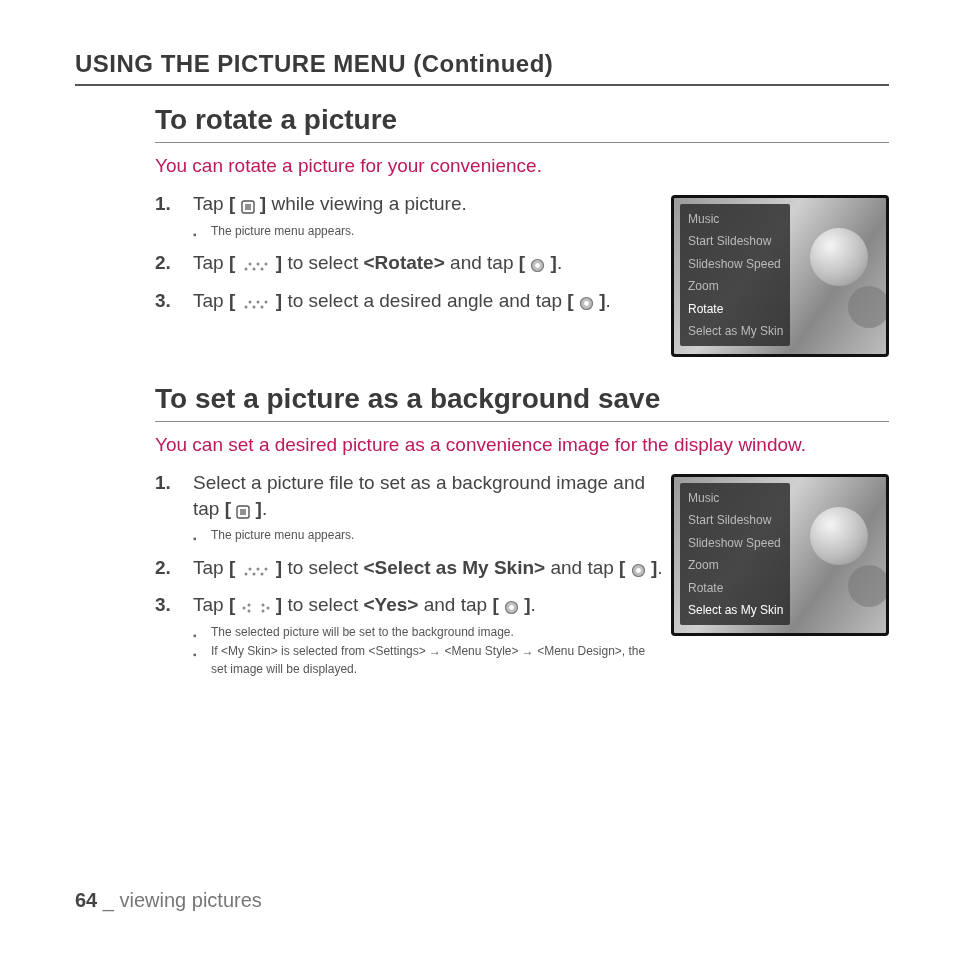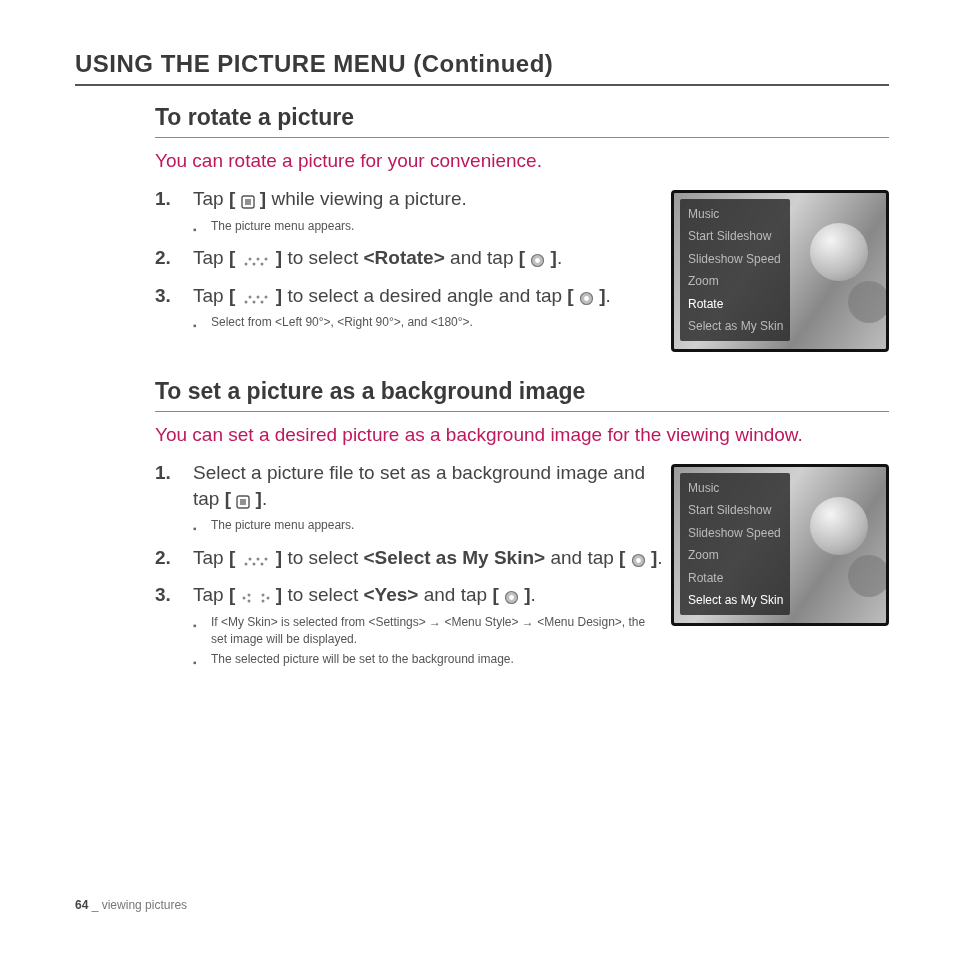--- a/index.html
+++ b/index.html
@@ -18,21 +18,21 @@
     border-bottom: 2px solid #555;
     padding-bottom: 6px;
     margin-bottom: 18px;
     letter-spacing: 0.5px;
   }
   .section {
     margin-left: 80px;
     margin-bottom: 26px;
   }
   .section h2 {
-    font-size: 23px;
+    font-size: 28px;
     color: #3a3a3a;
     border-bottom: 1px solid #888;
     padding-bottom: 6px;
     margin-bottom: 12px;
   }
   .section p.intro {
     font-size: 19px;
     color: #be185d;
     margin-bottom: 14px;
   }
@@ -115,21 +115,21 @@
   .menu-overlay .mi {
     padding: 1px 8px;
     color: #bababa;
     white-space: nowrap;
   }
   .menu-overlay .mi.sel { color: #fff; }
   .footer {
     position: absolute;
     left: 75px;
     bottom: 42px;
-    font-size: 12px;
+    font-size: 20px;
     color: #777;
   }
   .footer .pn { font-weight: bold; color: #444; }
 </style>
 </head>
 <body>
 
 <h1 class="page-title">USING THE PICTURE MENU (Continued)</h1>
 
 <div class="section">
@@ -164,41 +164,39 @@
                     <circle cx="5" cy="10" r="1.5"></circle>
                     <circle cx="9" cy="5" r="1.5"></circle>
                     <circle cx="13" cy="10" r="1.5"></circle>
                     <circle cx="17" cy="5" r="1.5"></circle>
                     <circle cx="21" cy="10" r="1.5"></circle>
                     <circle cx="25" cy="5" r="1.5"></circle>
                   </g>
                 </svg></span></b><b> ]</b> to select a desired angle and tap <b>[ </b><b><span class="ico"><svg class="ico" width="15" height="15" viewBox="0 0 15 15">
                   <circle cx="7.5" cy="7.5" r="6" fill="#bfbfbf" stroke="#777" stroke-width="1.2"></circle>
                   <circle cx="7.5" cy="7.5" r="2.4" fill="#fff"></circle>
-                </svg></span></b><b> ]</b>.<ul class="sub">
-              <li>Select from &lt;Left 90°&gt;, &lt;Right 90°&gt;, and &lt;180°&gt;.</li>
-            </ul></li>
+                </svg></span></b><b> ]</b>.</li>
         </ol>
     </div>
     <div class="device">
       <div class="menu-overlay" id="menu1">
           <div class="mi">Music</div>
           <div class="mi">Start Sildeshow</div>
           <div class="mi">Slideshow Speed</div>
           <div class="mi">Zoom</div>
           <div class="mi sel">Rotate</div>
           <div class="mi">Select as My Skin</div>
         </div>
     </div>
   </div>
 </div>
 
 <div class="section">
-  <h2>To set a picture as a background image</h2>
-  <p class="intro">You can set a desired picture as a background image for the viewing window.</p>
+  <h2>To set a picture as a background save</h2>
+  <p class="intro">You can set a desired picture as a convenience image for the display window.</p>
   <div class="content-row">
     <div class="steps-col">
       <ol class="steps" id="steps2">
           <li>Select a picture file to set as a background image and tap <b>[ </b><b><span class="ico"><svg class="ico" width="14" height="14" viewBox="0 0 14 14">
                   <rect x="1" y="1" width="12" height="12" rx="2" fill="none" stroke="#555" stroke-width="1.4"></rect>
                   <line x1="4" y1="5" x2="10" y2="5" stroke="#555" stroke-width="1.3"></line>
                   <line x1="4" y1="7" x2="10" y2="7" stroke="#555" stroke-width="1.3"></line>
                   <line x1="4" y1="9" x2="10" y2="9" stroke="#555" stroke-width="1.3"></line>
                 </svg></span></b><b> ]</b>.<ul class="sub">
               <li>The picture menu appears.</li>
@@ -222,22 +220,22 @@
                     <circle cx="8" cy="4" r="1.5"></circle>
                     <circle cx="8" cy="10" r="1.5"></circle>
                     <circle cx="22" cy="4" r="1.5"></circle>
                     <circle cx="22" cy="10" r="1.5"></circle>
                     <circle cx="27" cy="7" r="1.5"></circle>
                   </g>
                 </svg></span></b><b> ]</b> to select <b class="tag">&lt;Yes&gt;</b> and tap <b>[ </b><b><span class="ico"><svg class="ico" width="15" height="15" viewBox="0 0 15 15">
                   <circle cx="7.5" cy="7.5" r="6" fill="#bfbfbf" stroke="#777" stroke-width="1.2"></circle>
                   <circle cx="7.5" cy="7.5" r="2.4" fill="#fff"></circle>
                 </svg></span></b><b> ]</b>.<ul class="sub">
+              <li>The selected picture will be set to the background image.</li>
               <li>If &lt;My Skin&gt; is selected from &lt;Settings&gt; → &lt;Menu Style&gt; → &lt;Menu Design&gt;, the set image will be displayed.</li>
-              <li>The selected picture will be set to the background image.</li>
             </ul></li>
         </ol>
     </div>
     <div class="device">
       <div class="menu-overlay" id="menu2">
           <div class="mi">Music</div>
           <div class="mi">Start Sildeshow</div>
           <div class="mi">Slideshow Speed</div>
           <div class="mi">Zoom</div>
           <div class="mi">Rotate</div>

